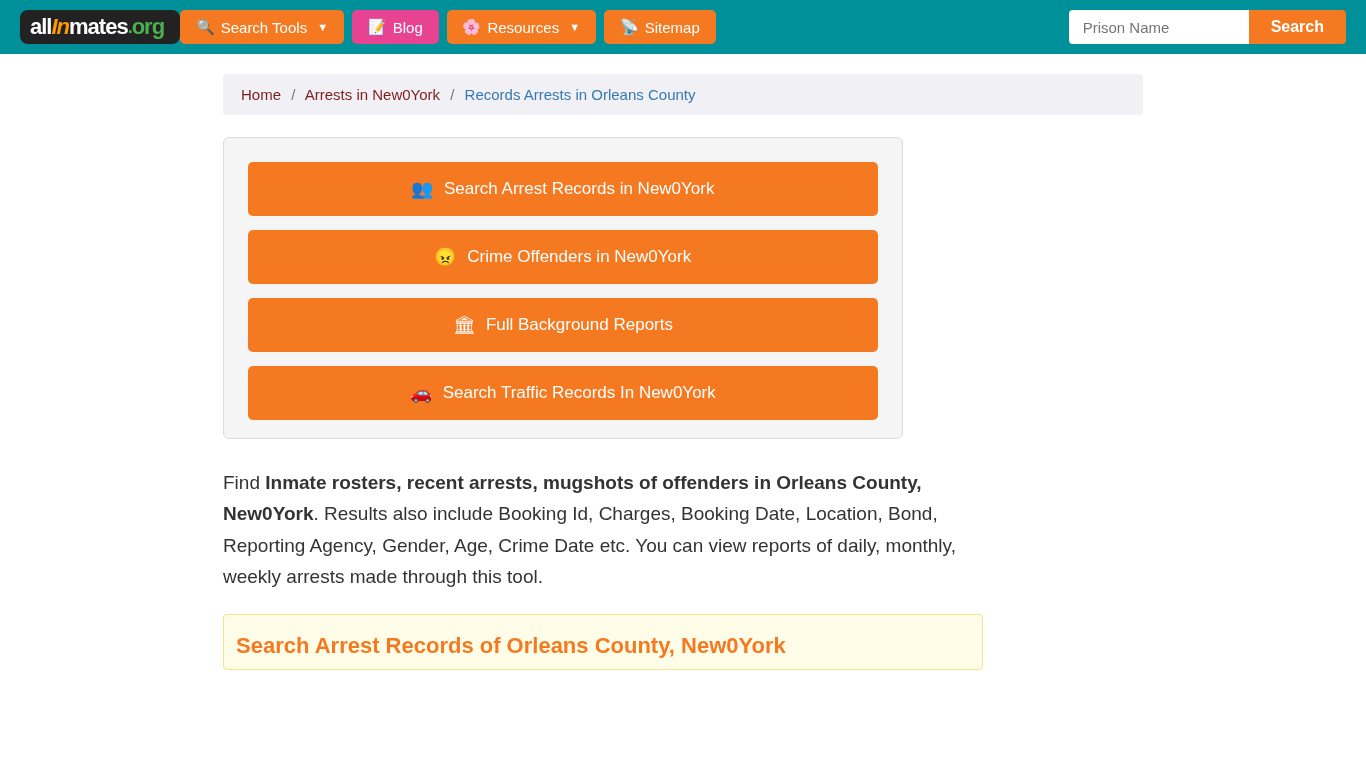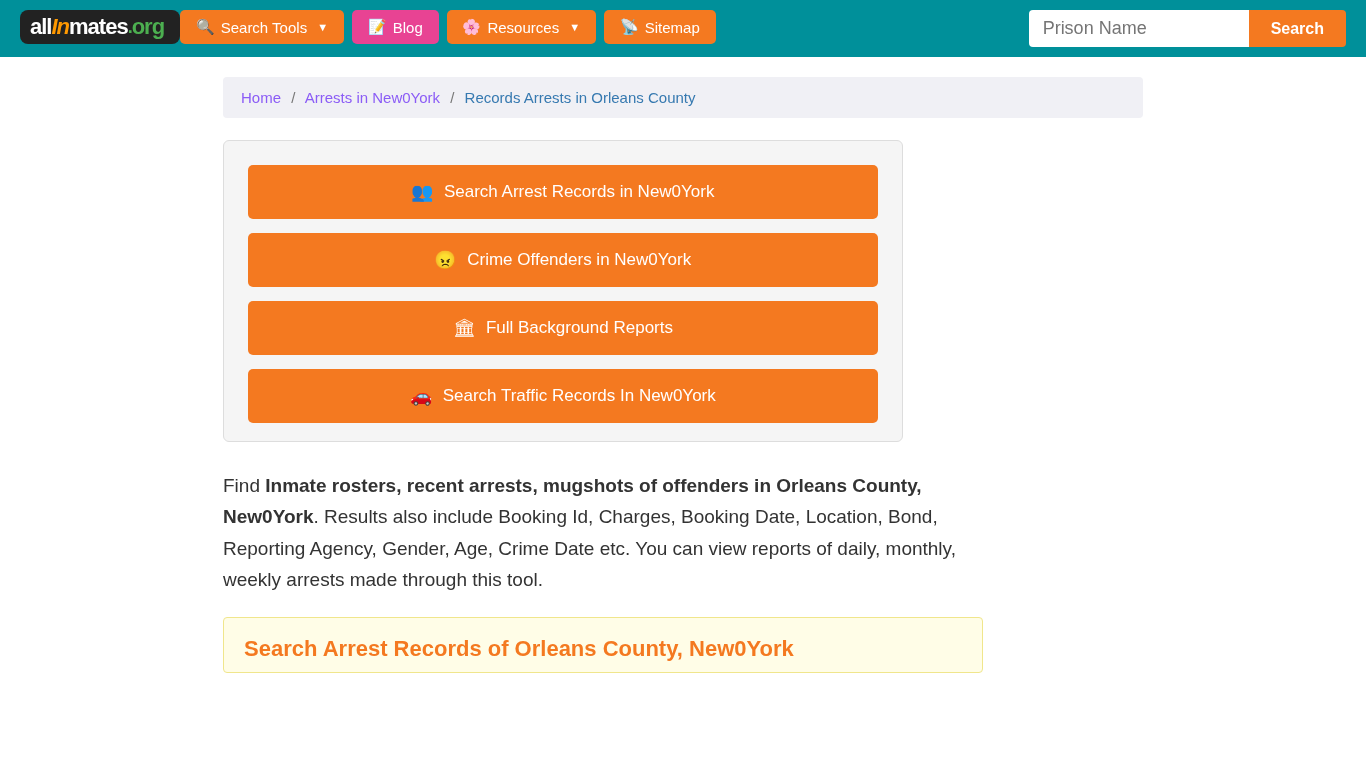--- a/index.html
+++ b/index.html
@@ -47,25 +47,25 @@
     .nav-btn.resources { background: #F47920; }
     .nav-btn.sitemap { background: #F47920; }
     .nav-btn .chevron { font-size: 11px; margin-left: 4px; }
     .header-search {
       margin-left: auto;
       display: flex;
       gap: 0;
     }
     .header-search input {
       padding: 8px 14px;
-      font-size: 18px;
+      font-size: 15px;
       border: none;
       border-radius: 4px 0 0 4px;
       outline: none;
-      width: 220px;
+      width: 180px;
       color: #aaa;
     }
     .header-search button {
       background: #F47920;
       color: #fff;
       border: none;
       padding: 8px 22px;
       font-size: 16px;
       font-weight: bold;
       border-radius: 0 4px 4px 0;
@@ -81,21 +81,21 @@
 
     
     .breadcrumb {
       background: #f0f0f5;
       padding: 12px 18px;
       border-radius: 4px;
       margin-bottom: 22px;
       font-size: 15px;
     }
     .breadcrumb a {
-      color: #8b5cf6;
+      color: #7f1d1d;
       text-decoration: none;
     }
     .breadcrumb .sep { color: #777; margin: 0 6px; }
     .breadcrumb .current { color: #3679b0; }
 
     
     .page-title {
       font-size: 28px;
       font-weight: bold;
       color: #222;
@@ -140,21 +140,21 @@
       margin-bottom: 22px;
       max-width: 760px;
     }
     .description b { font-weight: bold; }
 
     
     .yellow-section {
       background: #fffde7;
       border: 1px solid #f0e68c;
       border-radius: 4px;
-      padding: 18px 20px 10px;
+      padding: 18px 12px 10px;
       max-width: 760px;
     }
     .yellow-section h2 {
       font-size: 22px;
       font-weight: bold;
       color: #F47920;
       margin-bottom: 0;
     }
   </style>
 </head>

